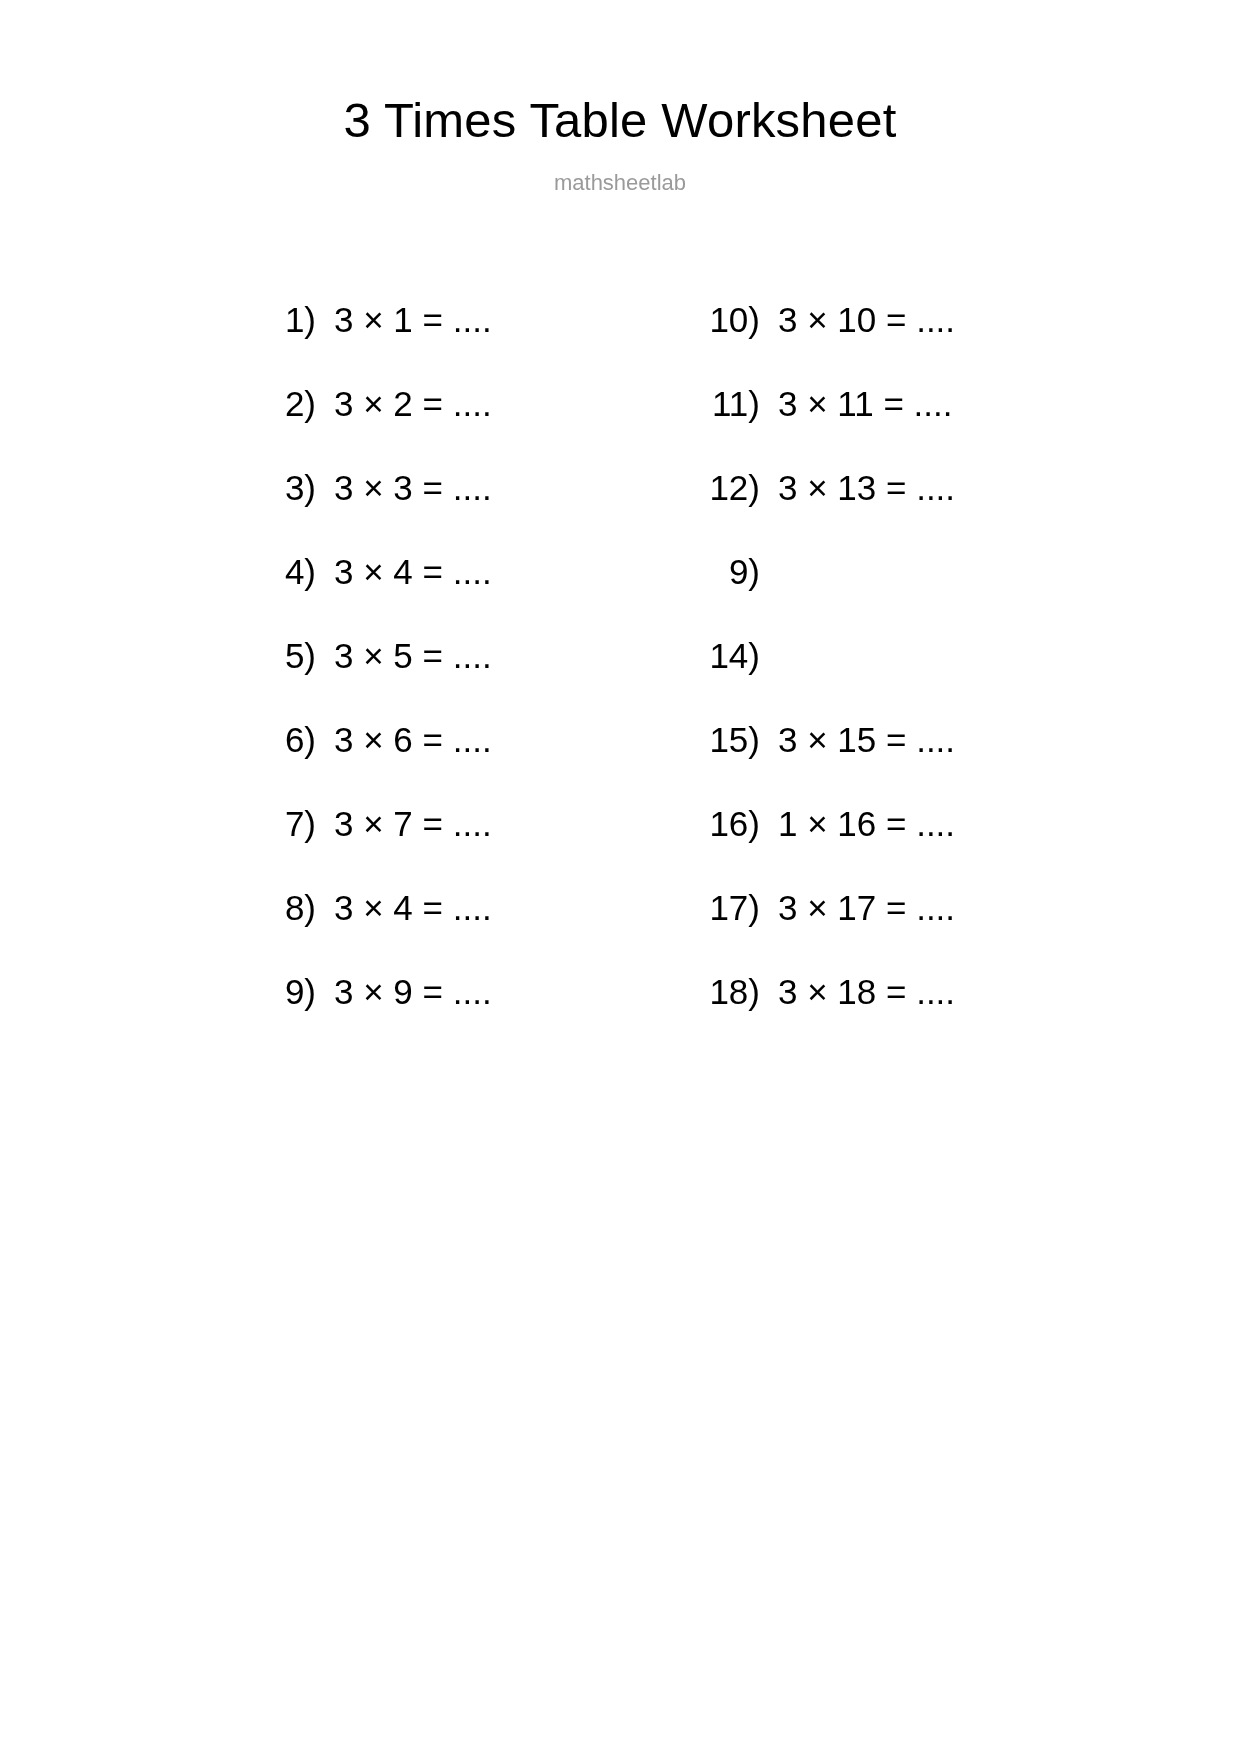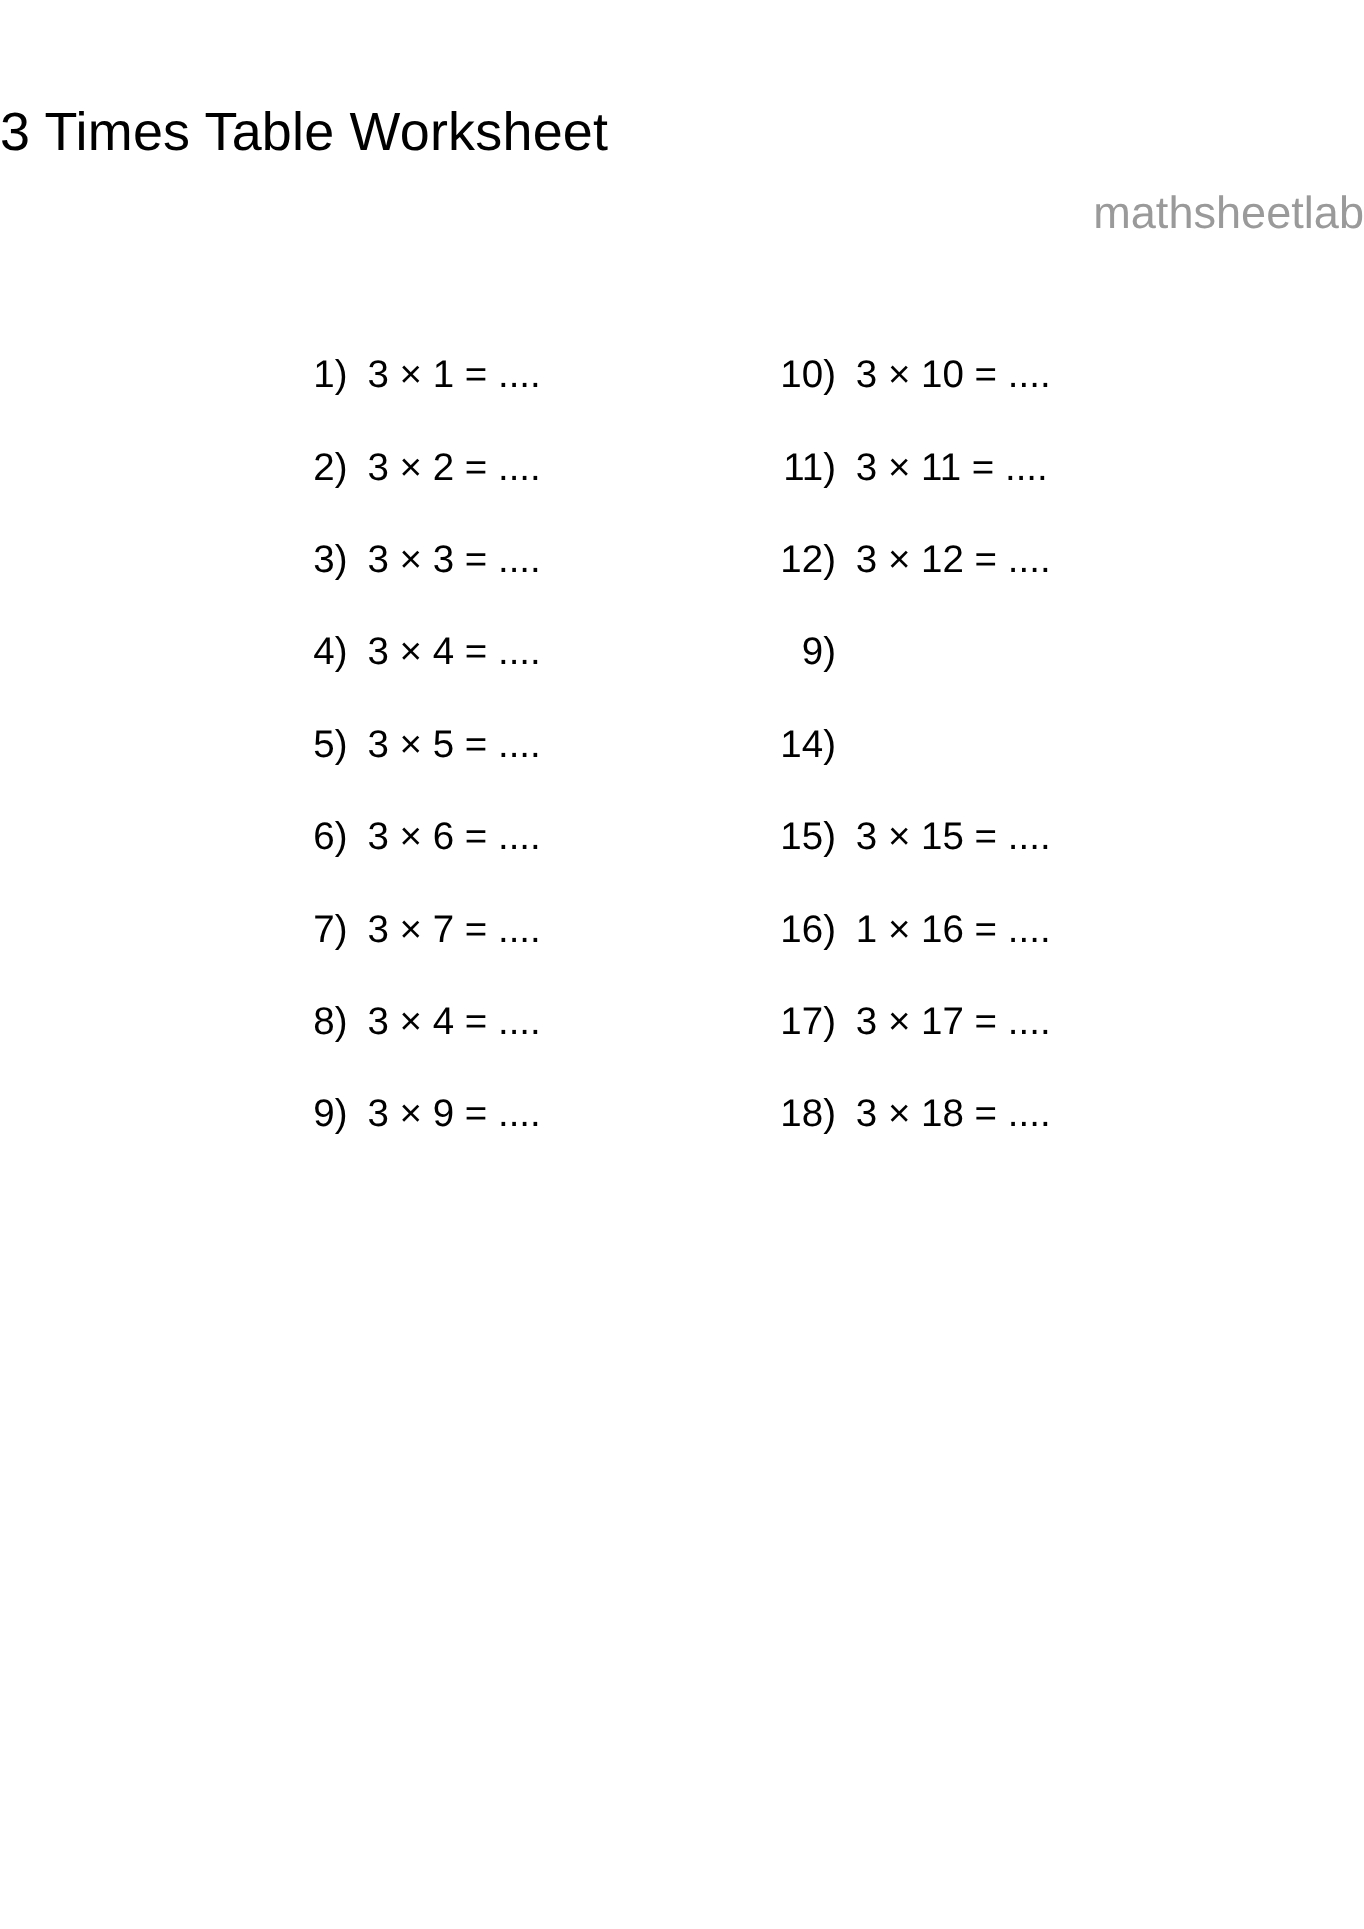--- a/index.html
+++ b/index.html
@@ -16,30 +16,31 @@
     overflow: hidden;
   }
   .page {
     width: 1240px;
     height: 1754px;
     box-sizing: border-box;
     padding: 0;
     position: relative;
   }
   .title {
+    text-align: center;
     font-size: 49px;
     font-weight: 400;
     color: #000000;
     margin: 0;
     padding-top: 92px;
     letter-spacing: 0.2px;
   }
   .subtitle {
-    text-align: right;
-    font-size: 41px;
+    text-align: center;
+    font-size: 22px;
     font-weight: 400;
     color: #9a9a9a;
     margin: 0;
     padding-top: 22px;
   }
   .problems {
     margin-top: 82px;
     display: flex;
     justify-content: center;
     gap: 0px;
@@ -129,21 +130,21 @@
       <div class="problem-row">
         <span class="p-index">10)</span>
         <span class="p-body">3 × 10 = ....</span>
       </div>
       <div class="problem-row">
         <span class="p-index">11)</span>
         <span class="p-body">3 × 11 = ....</span>
       </div>
       <div class="problem-row">
         <span class="p-index">12)</span>
-        <span class="p-body">3 × 12 = ....</span>
+        <span class="p-body">3 × 13 = ....</span>
       </div>
       <div class="problem-row">
         <span class="p-index">9)</span>
       </div>
       <div class="problem-row">
         <span class="p-index">14)</span>
       </div>
       <div class="problem-row">
         <span class="p-index">15)</span>
         <span class="p-body">3 × 15 = ....</span>

